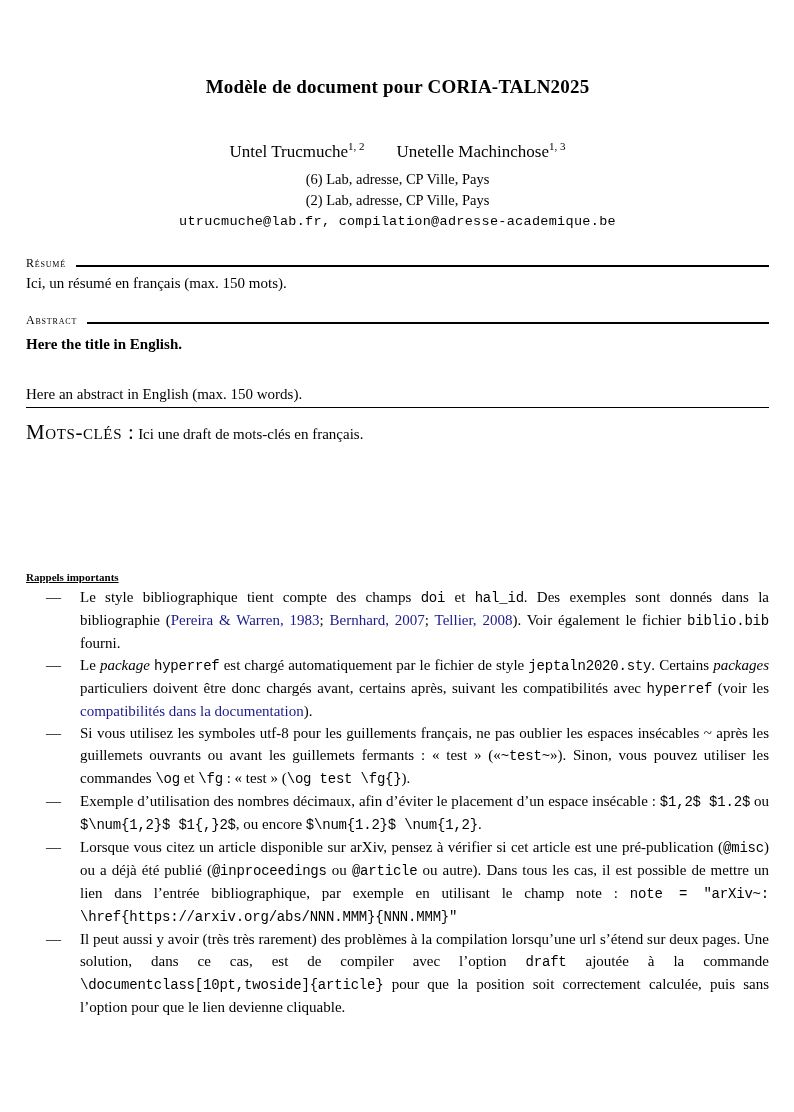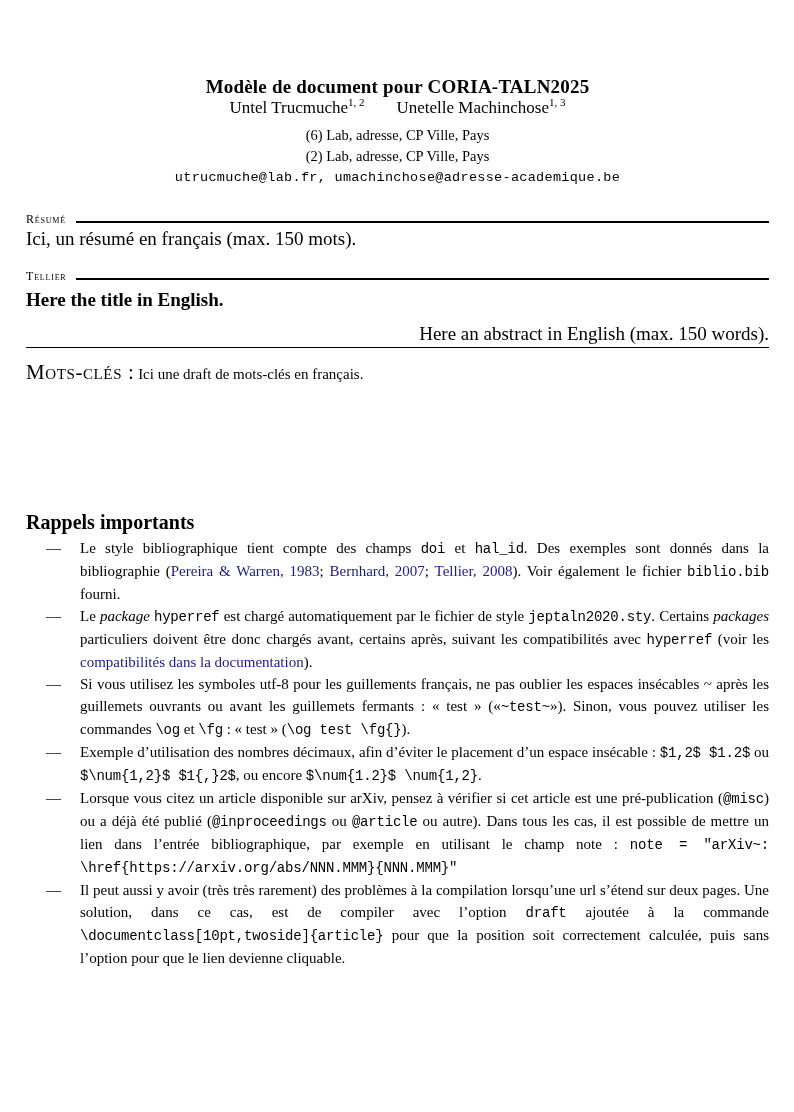--- a/index.html
+++ b/index.html
@@ -17,20 +17,21 @@
   }
   
   .title {
     margin-top: 76px;
     text-align: center;
     font-size: 19px;
     font-weight: bold;
     letter-spacing: 0.2px;
   }
   .authors {
+    margin-top: 44px;
     text-align: center;
     font-size: 17px;
   }
   .author + .author { margin-left: 32px; }
   .author sup {
     font-size: 11px;
     line-height: 0;
   }
   .affiliations {
     margin-top: 7px;
@@ -58,49 +59,49 @@
     letter-spacing: 0.8px;
     flex: none;
   }
   .hdr-rule {
     flex: 1;
     margin-left: 10px;
     margin-bottom: 4px;
     border-bottom: 2px solid #000;
   }
   .body-line {
-    font-size: 19px;
+    font-size: 15px;
     line-height: 22px;
   }
   .resume-text { margin-top: 1px; }
   .english-title {
     margin-top: 5px;
     font-weight: bold;
   }
   .abstract-text {
-    margin-top: 12px;
+    margin-top: 28px;
     border-bottom: 1.5px solid #000;
     padding-bottom: 2px;
-    text-align: right;
   }
   .kw-line {
     margin-top: 13px;
     font-size: 15px;
     line-height: 22px;
   }
   .kw-label {
     font-variant: small-caps;
     font-size: 21px;
     letter-spacing: 0.6px;
   }
   
   .section-heading {
     margin-top: 126px;
-    font-size: 20px;
+    font-size: 11px;
     font-weight: bold;
+    text-decoration: underline;
   }
   .bullet-list { margin-top: 3px; }
   .bullet {
     display: flex;
     font-size: 15px;
     line-height: 22px;
   }
   .bullet-marker {
     flex: none;
     width: 34px;
@@ -127,30 +128,30 @@
 
   <div class="authors">
     <span class="author"><span>Untel Trucmuche</span><sup>1, 2</sup></span><span class="author"><span>Unetelle Machinchose</span><sup>1, 3</sup></span>
   </div>
 
   <div class="affiliations">
     <div>(6) Lab, adresse, CP Ville, Pays</div>
     <div>(2) Lab, adresse, CP Ville, Pays</div>
   </div>
 
-  <div class="emails">utrucmuche@lab.fr, umachinchose@adresse-academique.be</div>
+  <div class="emails">utrucmuche@lab.fr, compilation@adresse-academique.be</div>
 
   <div class="hdr-row resume">
     <span class="hdr-label">Résumé</span>
     <span class="hdr-rule"></span>
   </div>
   <div class="body-line resume-text">Ici, un résumé en français (max. 150 mots).</div>
 
   <div class="hdr-row abstract">
-    <span class="hdr-label">Tellier</span>
+    <span class="hdr-label">Abstract</span>
     <span class="hdr-rule"></span>
   </div>
   <div class="body-line english-title">Here the title in English.</div>
   <div class="body-line abstract-text">Here an abstract in English (max. 150 words).</div>
 
   <div class="kw-line">
     <span class="kw-label">Mots-clés :</span><span> Ici une draft de mots-clés en français.</span>
   </div>
 
   <div class="section-heading">Rappels importants</div>

